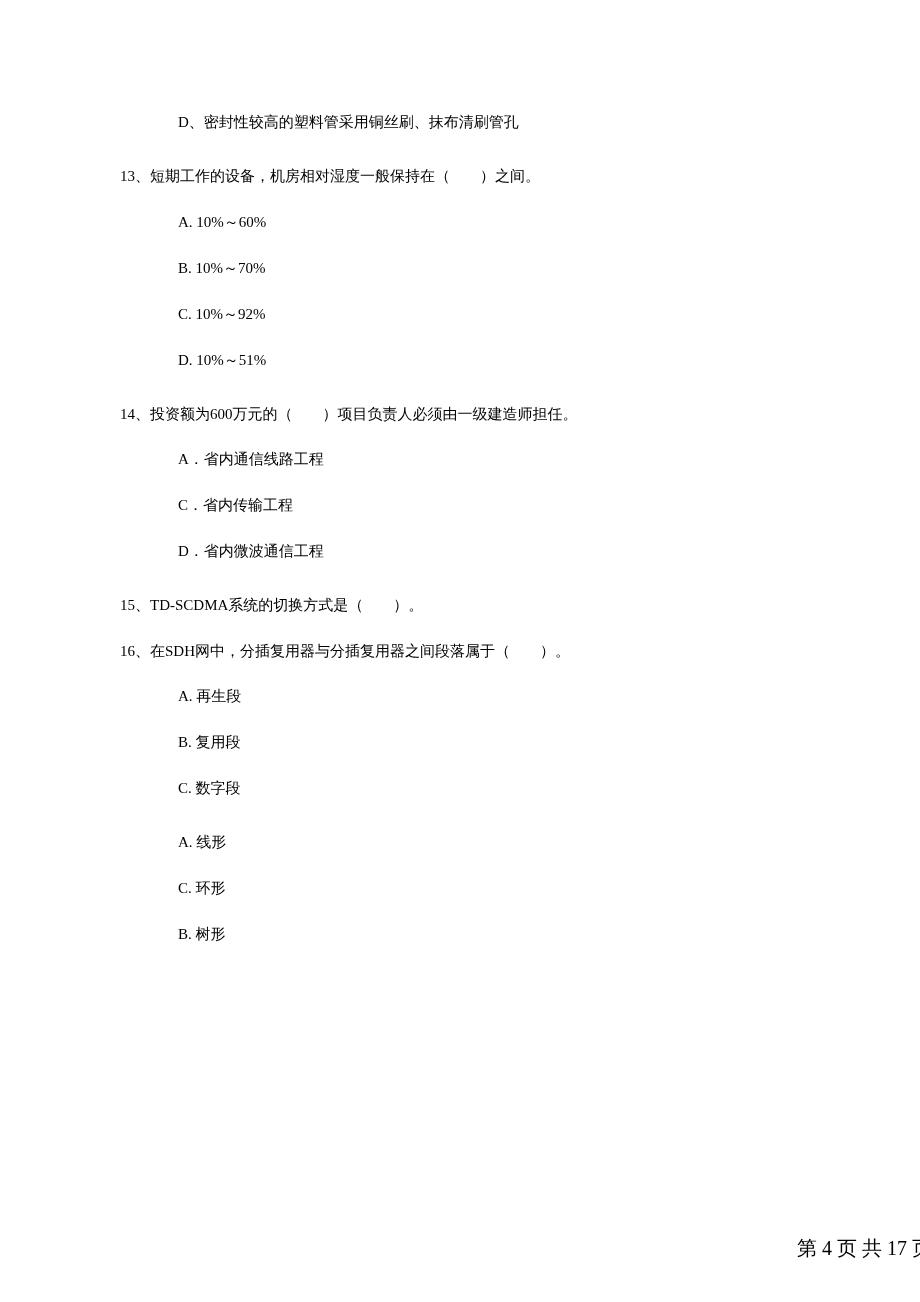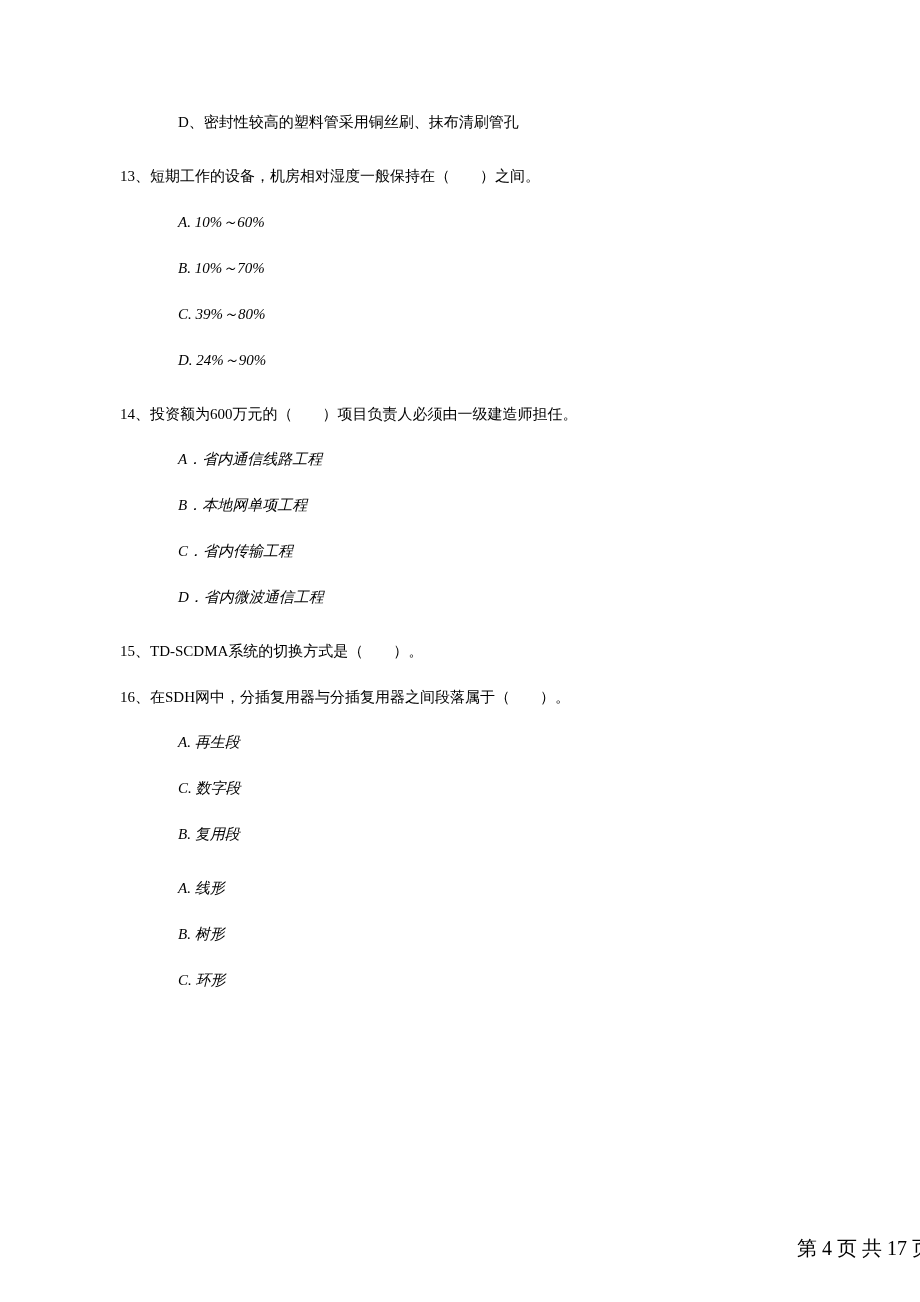--- a/index.html
+++ b/index.html
@@ -27,21 +27,20 @@
       margin-bottom: 20px;
       line-height: 1.7;
       margin-top: 12px;
     }
     .options {
       padding-left: 58px;
     }
     .option-line {
       margin-bottom: 22px;
       line-height: 1.6;
-      font-style: italic;
     }
     .options .option-line:last-child {
       margin-bottom: 30px;
     }
     .page-footer {
       position: absolute;
       bottom: 38px;
       left: 12px;
       width: 100%;
       text-align: right;
@@ -57,59 +56,58 @@
     <span>D、密封性较高的塑料管采用铜丝刷、抹布清刷管孔</span>
   </div>
 
   <div class="question">
     <div class="question-stem">
       <span>13、</span><span>短期工作的设备，机房相对湿度一般保持在（　　）之间。</span>
     </div>
     <div class="options">
       <div class="option-line">A. 10%～60%</div>
       <div class="option-line">B. 10%～70%</div>
-      <div class="option-line">C. 39%～80%</div>
-      <div class="option-line">D. 24%～90%</div>
+      <div class="option-line">C. 10%～92%</div>
+      <div class="option-line">D. 10%～51%</div>
     </div>
   </div>
 
   <div class="question">
     <div class="question-stem">
       <span>14、</span><span>投资额为600万元的（　　）项目负责人必须由一级建造师担任。</span>
     </div>
     <div class="options">
       <div class="option-line">A．省内通信线路工程</div>
-      <div class="option-line">B．本地网单项工程</div>
       <div class="option-line">C．省内传输工程</div>
       <div class="option-line">D．省内微波通信工程</div>
     </div>
   </div>
 
   <div class="question">
     <div class="question-stem">
       <span>15、</span><span>TD-SCDMA系统的切换方式是（　　）。</span>
     </div>
   </div>
 
   <div class="question">
     <div class="question-stem">
       <span>16、</span><span>在SDH网中，分插复用器与分插复用器之间段落属于（　　）。</span>
     </div>
     <div class="options">
       <div class="option-line">A. 再生段</div>
+      <div class="option-line">B. 复用段</div>
       <div class="option-line">C. 数字段</div>
-      <div class="option-line">B. 复用段</div>
     </div>
   </div>
 
   <div class="question">
     <div class="options">
       <div class="option-line">A. 线形</div>
+      <div class="option-line">C. 环形</div>
       <div class="option-line">B. 树形</div>
-      <div class="option-line">C. 环形</div>
     </div>
   </div>
 
 </div>
 
 <div class="page-footer">
   <span>第 4 页 共 17 页</span>
 </div>
 
 </body></html>

